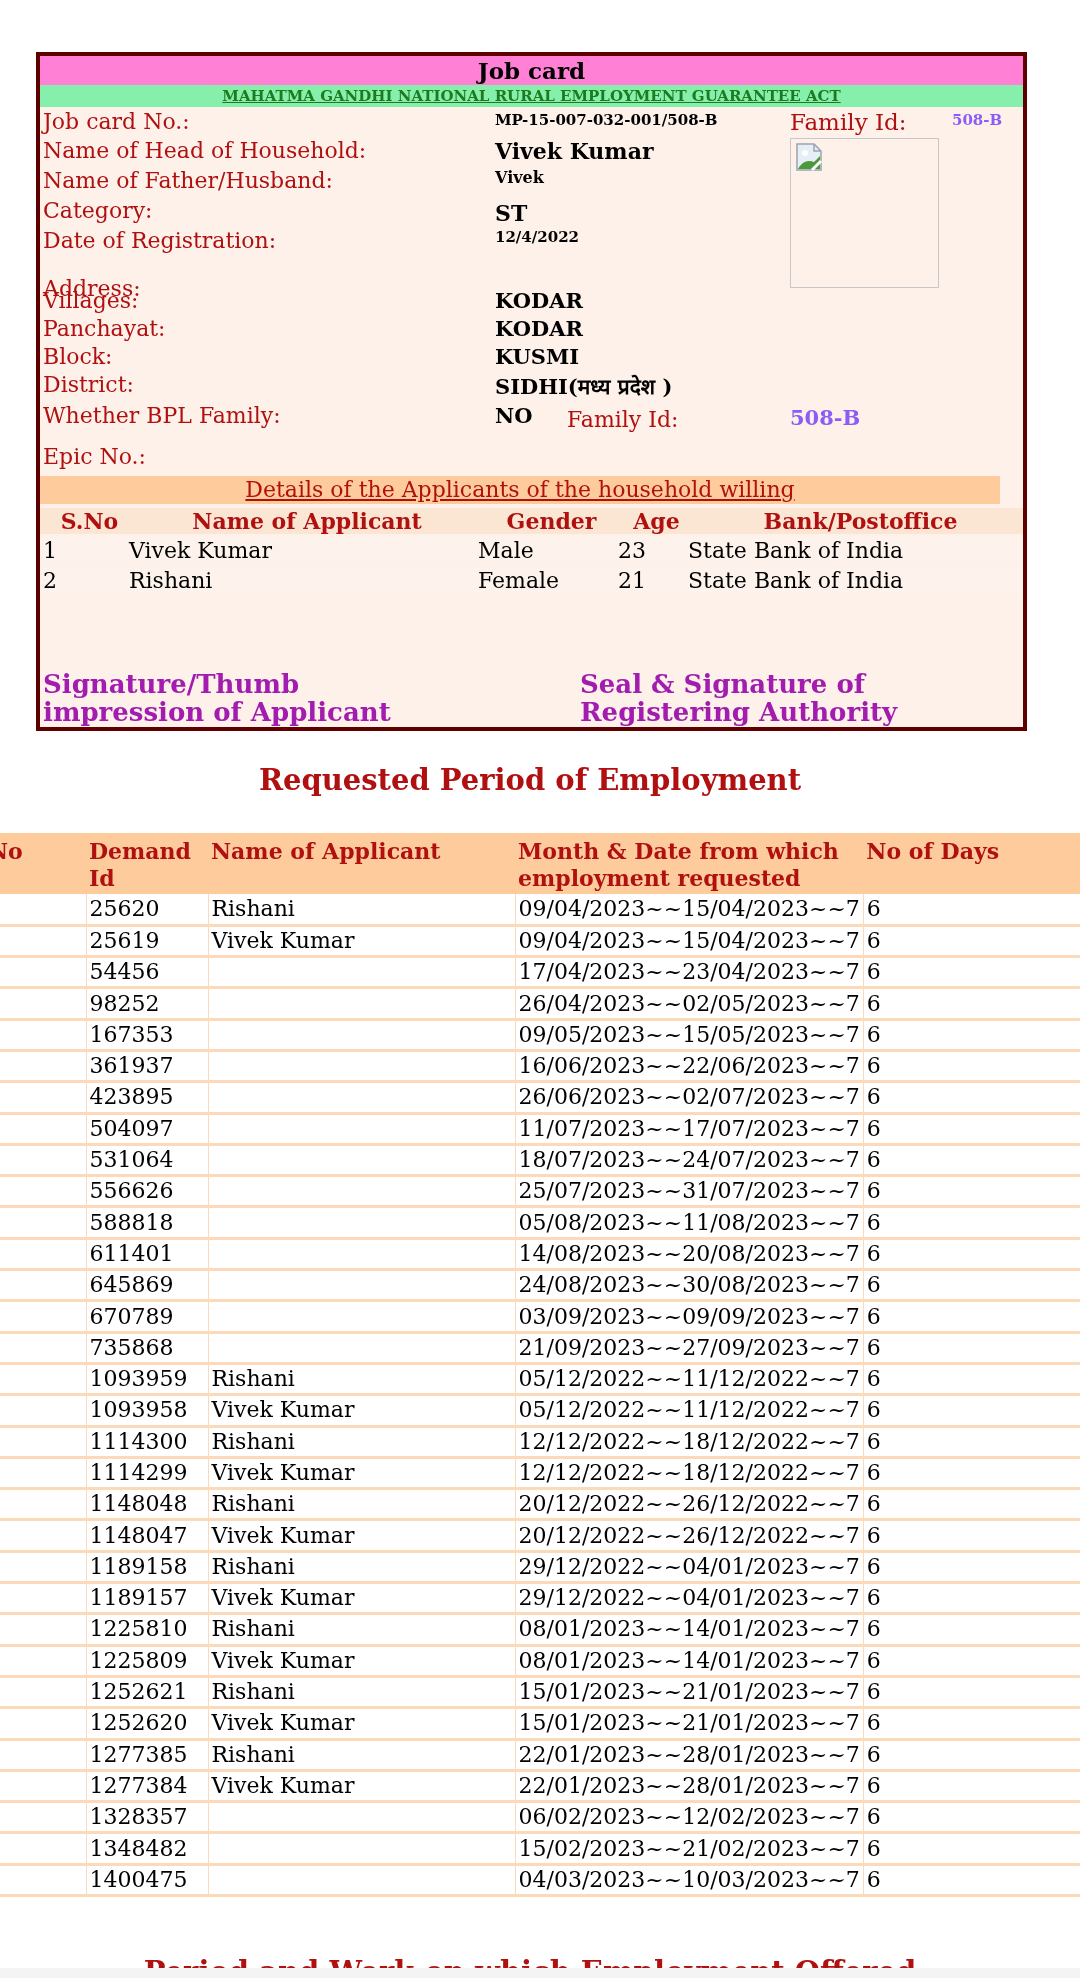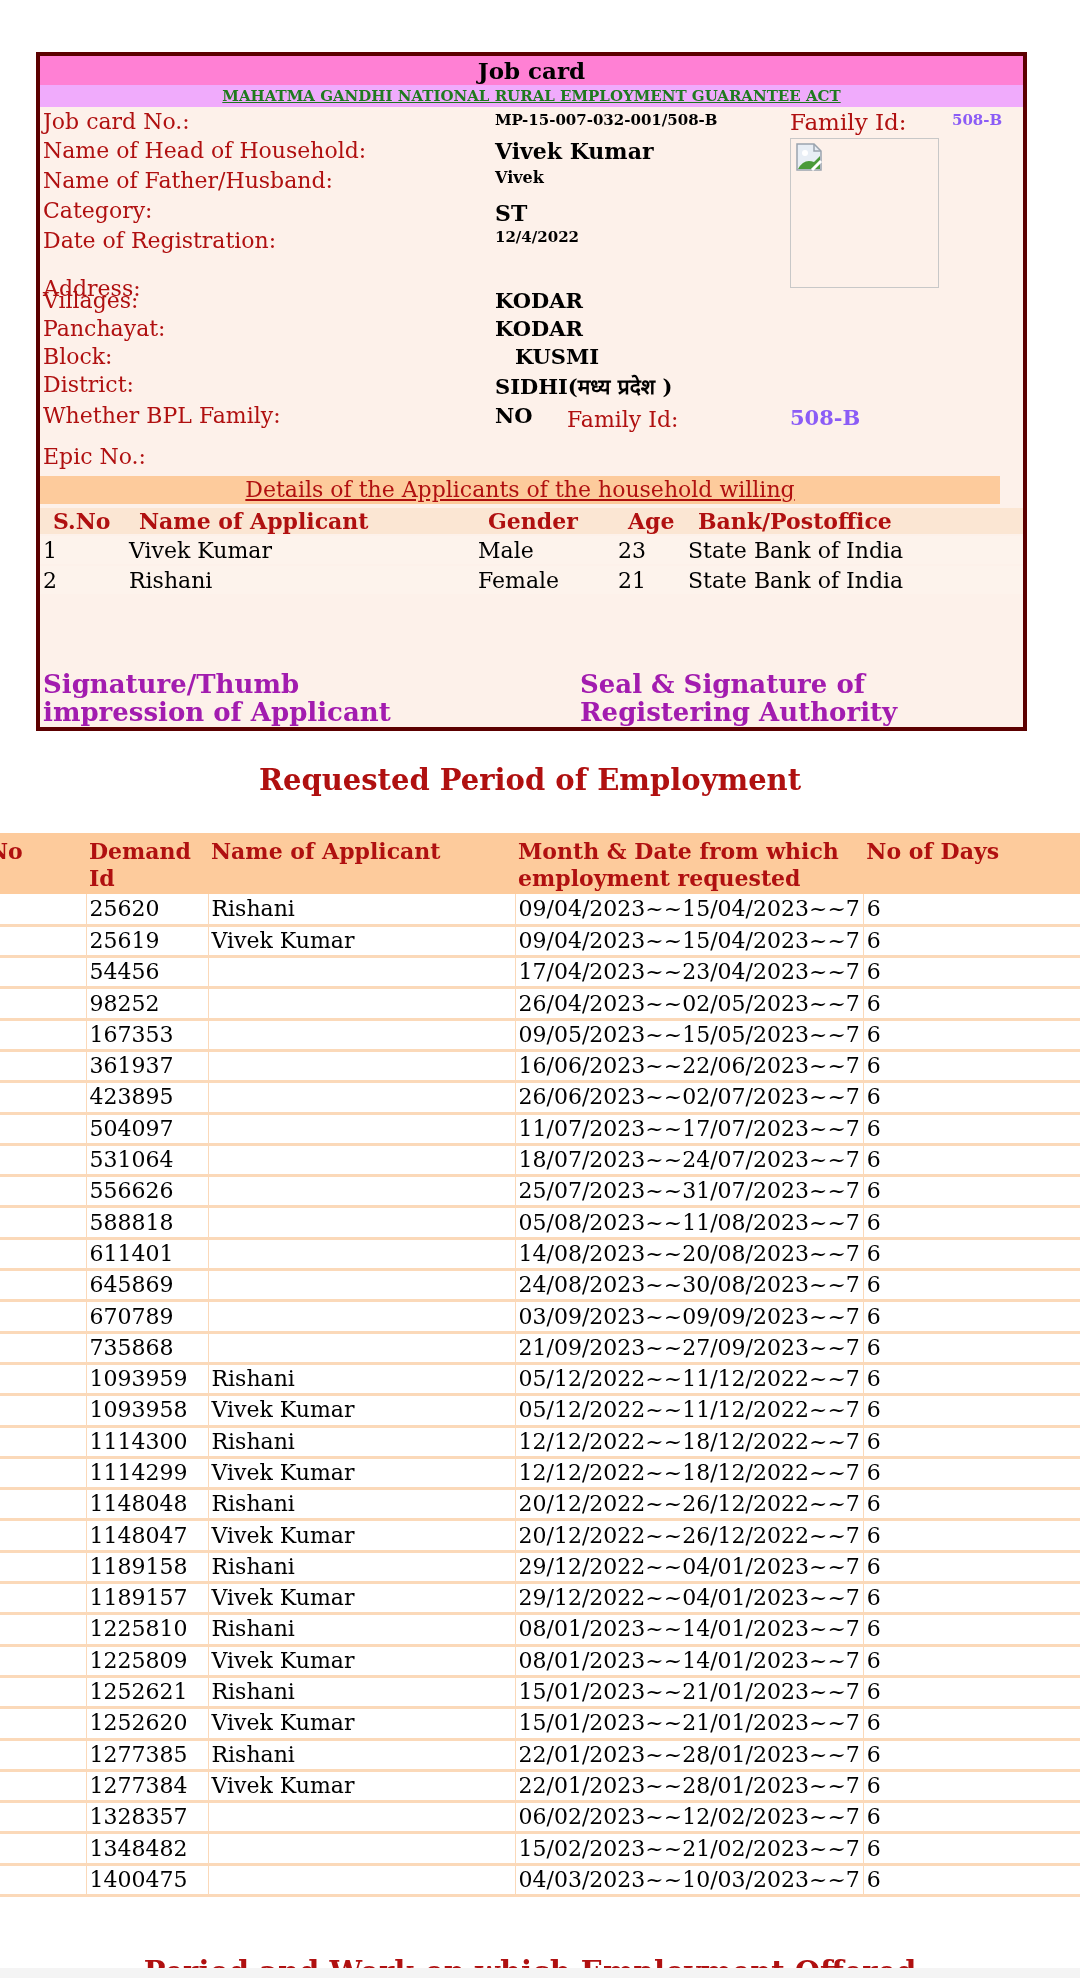--- a/index.html
+++ b/index.html
@@ -8,41 +8,41 @@
 
     .jobcard {
       position: absolute; left: 36px; top: 52px; width: 991px; height: 679px;
       border: 4px solid #5c0000; background: #fdf1ea;
     }
     .jc-title {
       background: #ff80d4; height: 29px; text-align: center;
       font-weight: bold; font-size: 23px; line-height: 29px; color: #000;
     }
     .jc-subtitle {
-      background: #f0abfc; height: 22px; text-align: center;
+      background: #86efac; height: 22px; text-align: center;
       font-weight: bold; font-size: 15px; line-height: 22px; color: #1f7a1f;
       text-decoration: underline;
     }
     .field-row { position: absolute; left: 3px; font-size: 22px; color: #b01010; white-space: nowrap; }
     .field-val { position: absolute; left: 452px; font-weight: bold; color: #000; white-space: nowrap; }
     .photo-box {
       position: absolute; left: 750px; top: 82px; width: 149px; height: 150px;
       border: 1px solid #c8c8c8; background: #fdf1ea;
     }
     .photo-icon { position: absolute; left: 3px; top: 3px; width: 30px; height: 30px; }
     .fam-label { position: absolute; color: #b01010; font-size: 22px; white-space: nowrap; }
     .fam-val { position: absolute; font-weight: bold; color: #8b5cf6; white-space: nowrap; }
 
     .details-head {
       position: absolute; left: 0; top: 420px; width: 960px; height: 28px;
       background: #fdcb9c; text-align: center; font-size: 22px; line-height: 28px;
       color: #b01010; text-decoration: underline;
     }
     .app-table { position: absolute; left: 0; top: 450px; width: 983px; border-collapse: separate; border-spacing: 0 2px; }
-    .app-table th { text-align: left; font-size: 22px; font-weight: bold; color: #b01010; background: #fbe6d3; height: 16px; padding-left: 13px; }
+    .app-table th { text-align: center; font-size: 22px; font-weight: bold; color: #b01010; background: #fbe6d3; height: 16px; padding-left: 13px; }
     .app-table td { font-size: 22px; color: #000; background: #fdf3ec; height: 28px; padding-left: 3px; }
 
     .sig { position: absolute; top: 614px; font-size: 26px; font-weight: bold; color: #a21caf; line-height: 28px; }
 
     .section-title {
       position: absolute; left: 0; width: 1060px; text-align: center;
       font-size: 29px; font-weight: bold; color: #b01010;
     }
     .req-table { position: absolute; left: 0; top: 833px; width: 1080px; border-collapse: collapse; }
     .req-table th {
@@ -104,21 +104,21 @@
   <div class="field-row" style="top:232px;">
     <span>Villages:</span>
     <span class="field-val" style="font-size:21px;top:0;">KODAR</span>
   </div>
   <div class="field-row" style="top:260px;">
     <span>Panchayat:</span>
     <span class="field-val" style="font-size:21px;top:0;">KODAR</span>
   </div>
   <div class="field-row" style="top:288px;">
     <span>Block:</span>
-    <span class="field-val" style="font-size:21px;top:0;margin-left:20px;">KUSMI</span>
+    <span class="field-val" style="font-size:21px;top:0;">KUSMI</span>
   </div>
   <div class="field-row" style="top:316px;">
     <span>District:</span>
     <span class="field-val" style="font-size:21px;top:0;">SIDHI(मध्य प्रदेश )</span>
   </div>
   <div class="field-row" style="top:347px;">
     <span>Whether BPL Family:</span>
     <span class="field-val" style="font-size:21px;top:0;">NO</span>
   </div>
   <div class="fam-label" style="left:527px;top:351px;">Family Id:</div>

